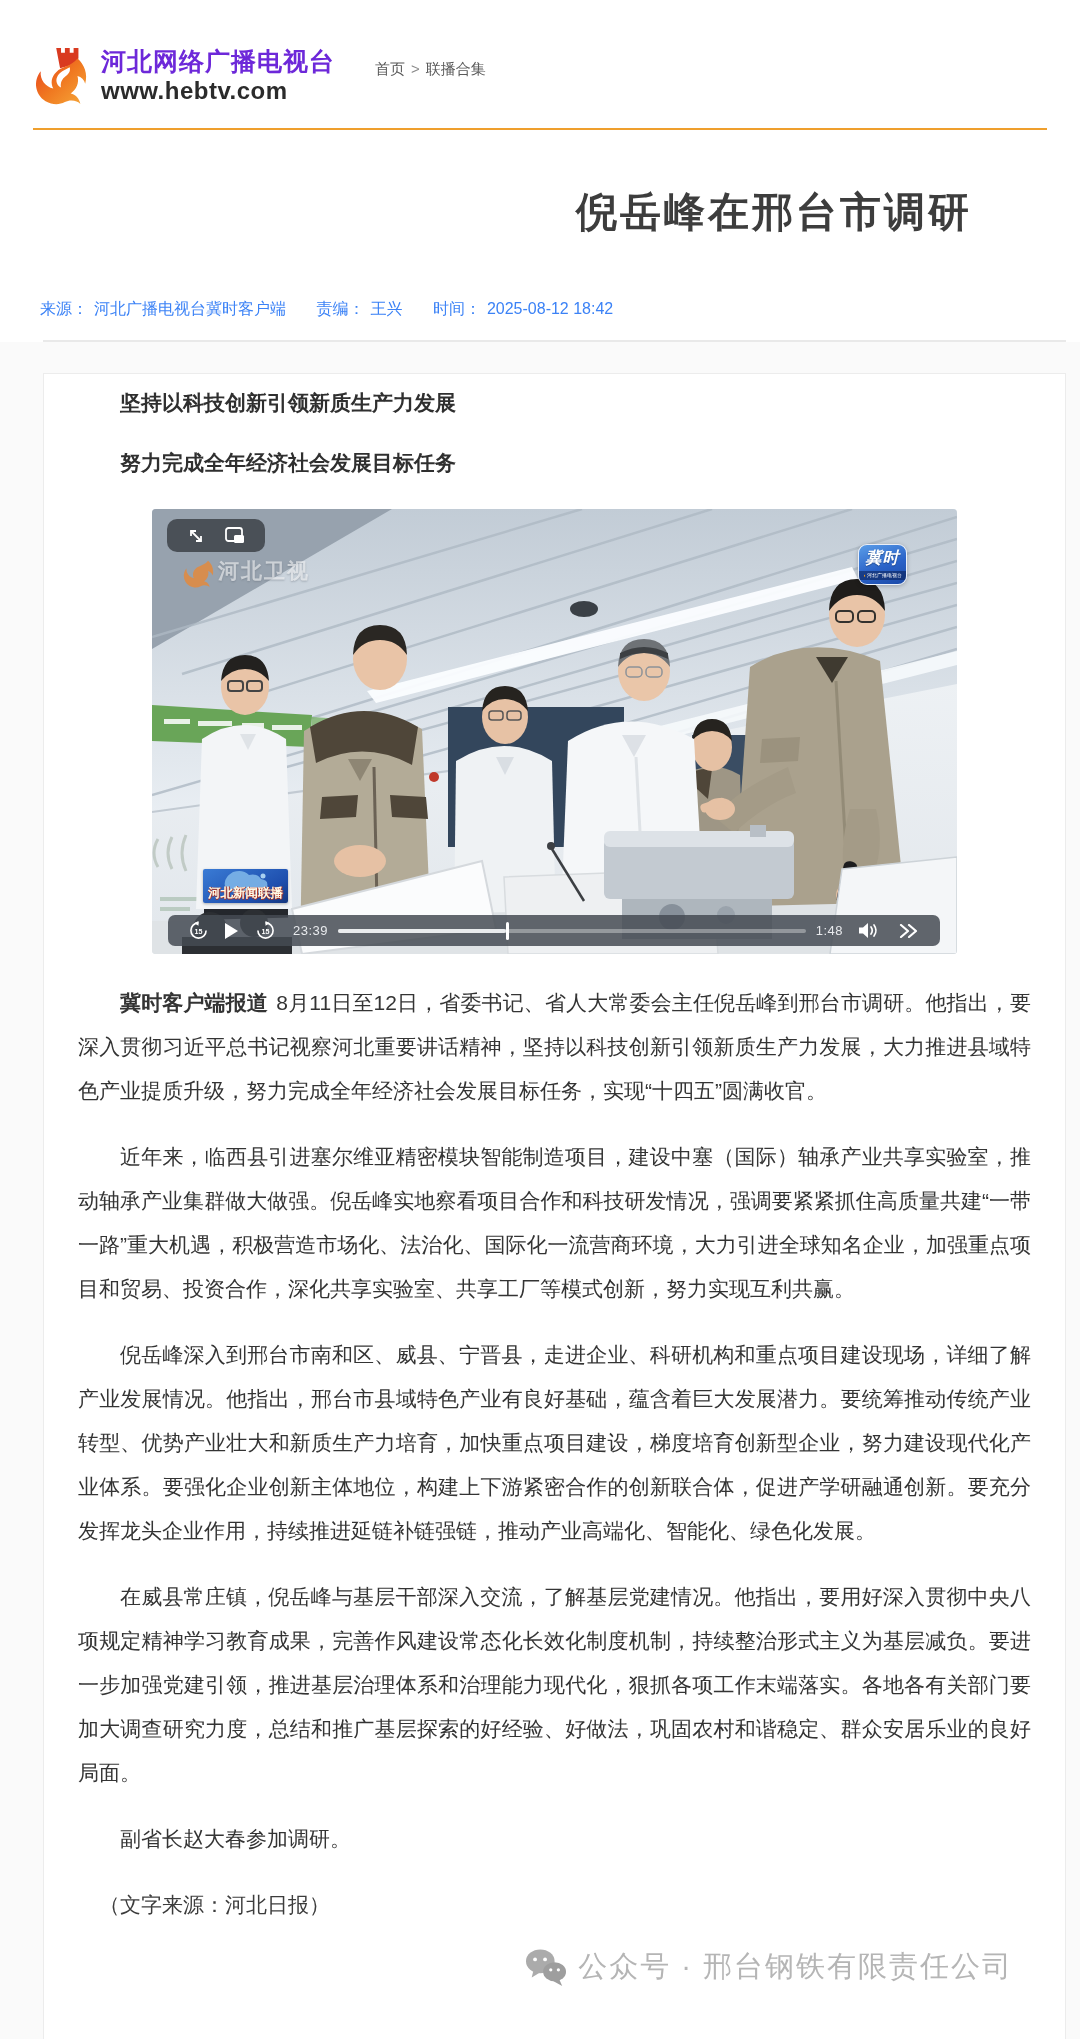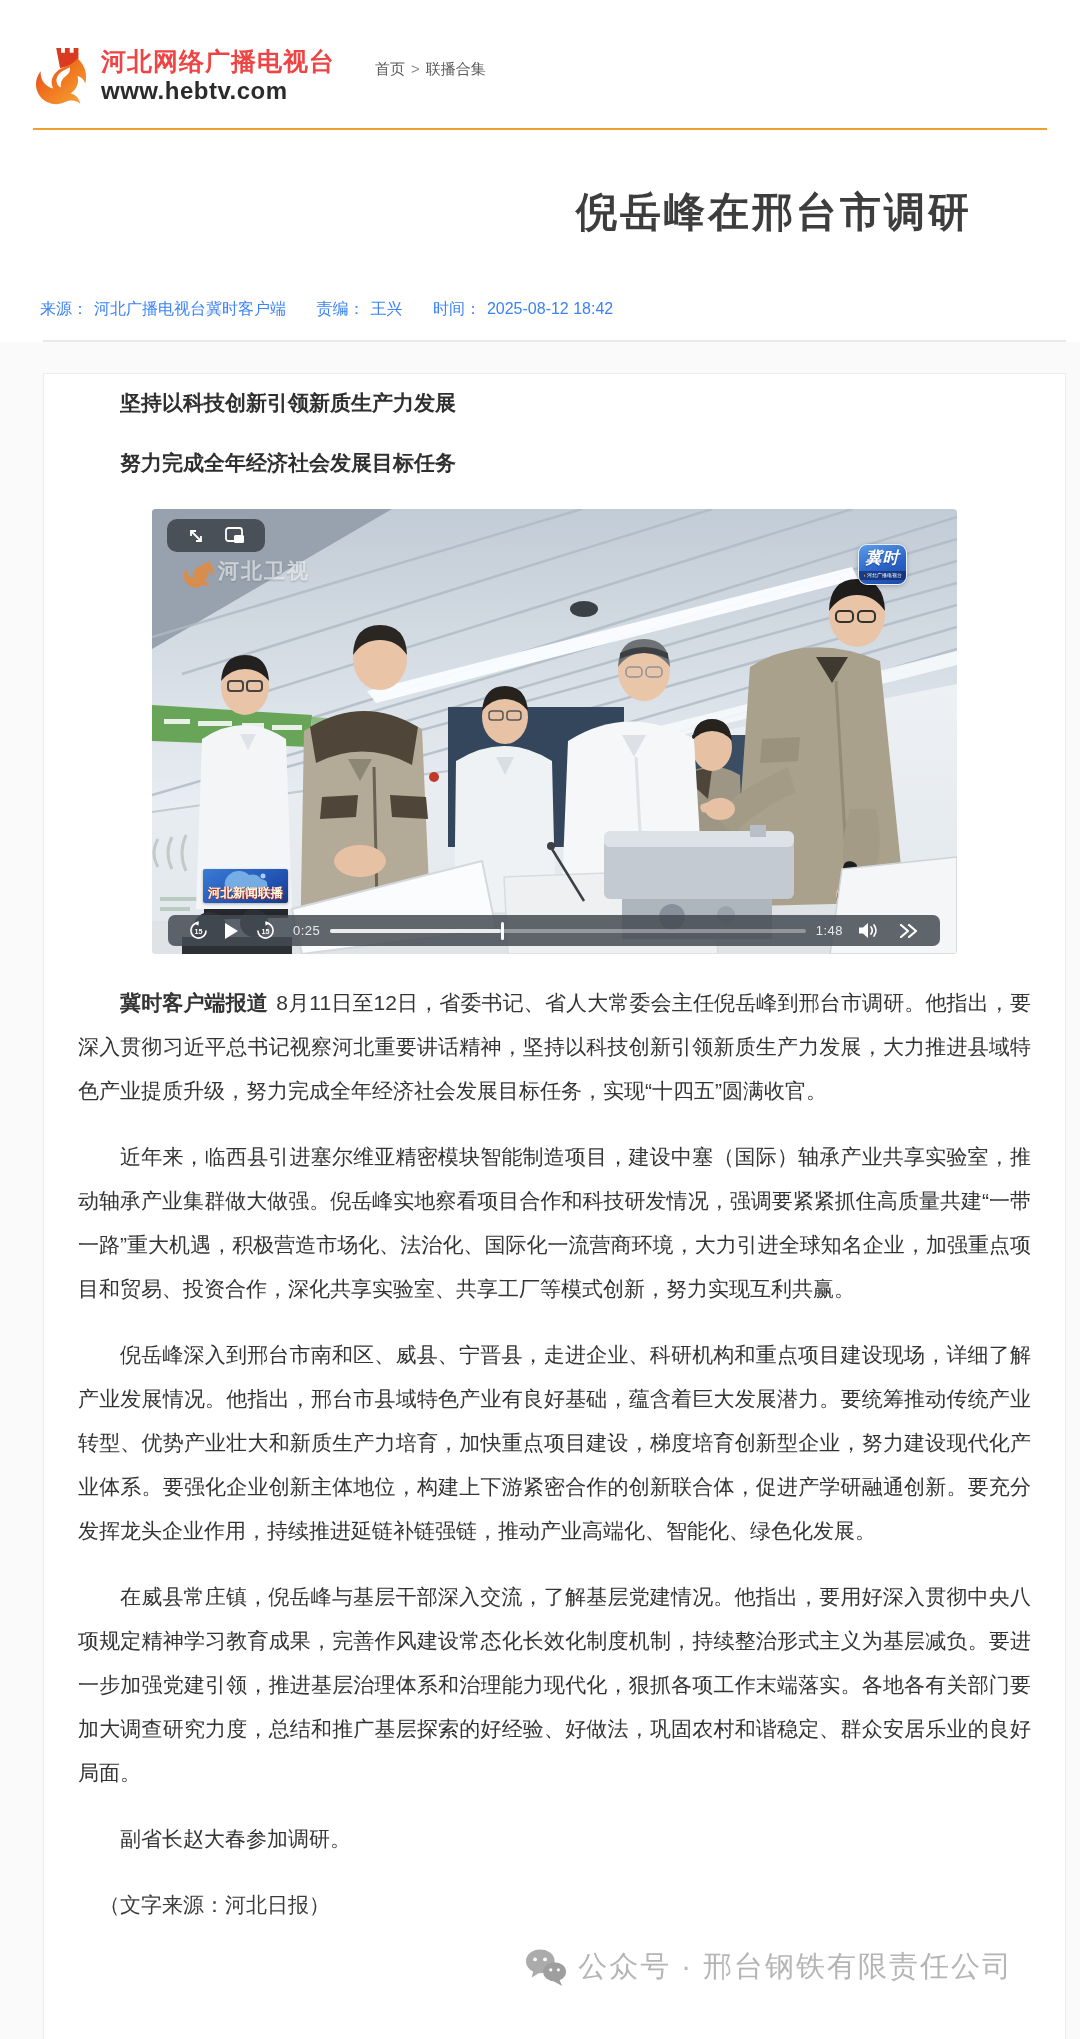--- a/index.html
+++ b/index.html
@@ -7,21 +7,21 @@
   body{
     font-family:"Liberation Sans","DejaVu Sans",sans-serif;
     background:#ffffff; width:1080px; height:2039px; position:relative;
     overflow:hidden; color:#333;
   }
   
   .header{ padding:46px 33px 0 33px; display:flex; align-items:flex-start; }
   .logo-wrap{ display:flex; align-items:center; }
   .logo-icon{ width:58px; height:60px; flex:0 0 auto; }
   .brand{ margin-left:10px; line-height:1.1; }
-  .brand-cn{ font-size:25px; font-weight:bold; color:#ef4444; letter-spacing:1px; }
+  .brand-cn{ font-size:25px; font-weight:bold; color:#6d28d9; letter-spacing:1px; }
   .brand-url{ font-size:24px; font-weight:bold; color:#2b2b2b; margin-top:3px; letter-spacing:0.5px; }
   .breadcrumb{ margin-left:40px; margin-top:14px; font-size:15px; color:#595959; }
   .breadcrumb .sep{ margin:0 6px; color:#8a8a8a; }
   .breadcrumb span[data-interactable="true"]{ cursor:pointer; }
   .orange-rule{ position:absolute; left:33px; right:33px; top:128px; height:2px; background:#ef9f2d; }
   
   .title-row{ position:absolute; left:33px; right:33px; top:185px; text-align:right; padding-right:75px; }
   .article-title{ font-size:41px; font-weight:bold; color:#3d3d3d; letter-spacing:3px; }
   .meta-row{ position:absolute; left:40px; top:299px; font-size:16px; color:#3b82f6; }
   .meta-row span{ margin-right:6px; }
@@ -346,21 +346,21 @@
             <polygon points="1,0 14,8 1,16" fill="#fff"></polygon>
           </svg>
       </span>
       <span class="ic" data-interactable="true" style="margin-right:18px;">
         <svg width="19" height="19" viewBox="0 0 20 20">
             <path d="M10,2 a8,8 0 1,1 -8,8" fill="none" stroke="#fff" stroke-width="1.7"></path>
             <polygon points="10,0 10,5 14.5,2.4" fill="#fff"></polygon>
             <text x="10" y="13.4" font-size="7.5" fill="#fff" text-anchor="middle" font-family="Liberation Sans, sans-serif" font-weight="bold">15</text>
           </svg>
       </span>
-      <span class="time" data-interactable="false">0:25</span>
+      <span class="time" data-interactable="false">23:39</span>
       <div class="track" data-interactable="true">
         <div class="played" data-interactable="false" style="width:36%;"></div>
         <div class="handle" data-interactable="true" style="left:36%;"></div>
       </div>
       <span class="time" data-interactable="false" style="margin-right:16px;">1:48</span>
       <span class="ic" data-interactable="true" style="margin-right:18px;">
         <svg width="22" height="17" viewBox="0 0 22 17">
             <polygon points="0,5.5 4,5.5 9,1 9,16 4,11.5 0,11.5" fill="#fff"></polygon>
             <path d="M12,5 q2.5,3.5 0,7 M15,3 q4,5.5 0,11" stroke="#fff" stroke-width="1.7" fill="none" stroke-linecap="round"></path>
           </svg>

